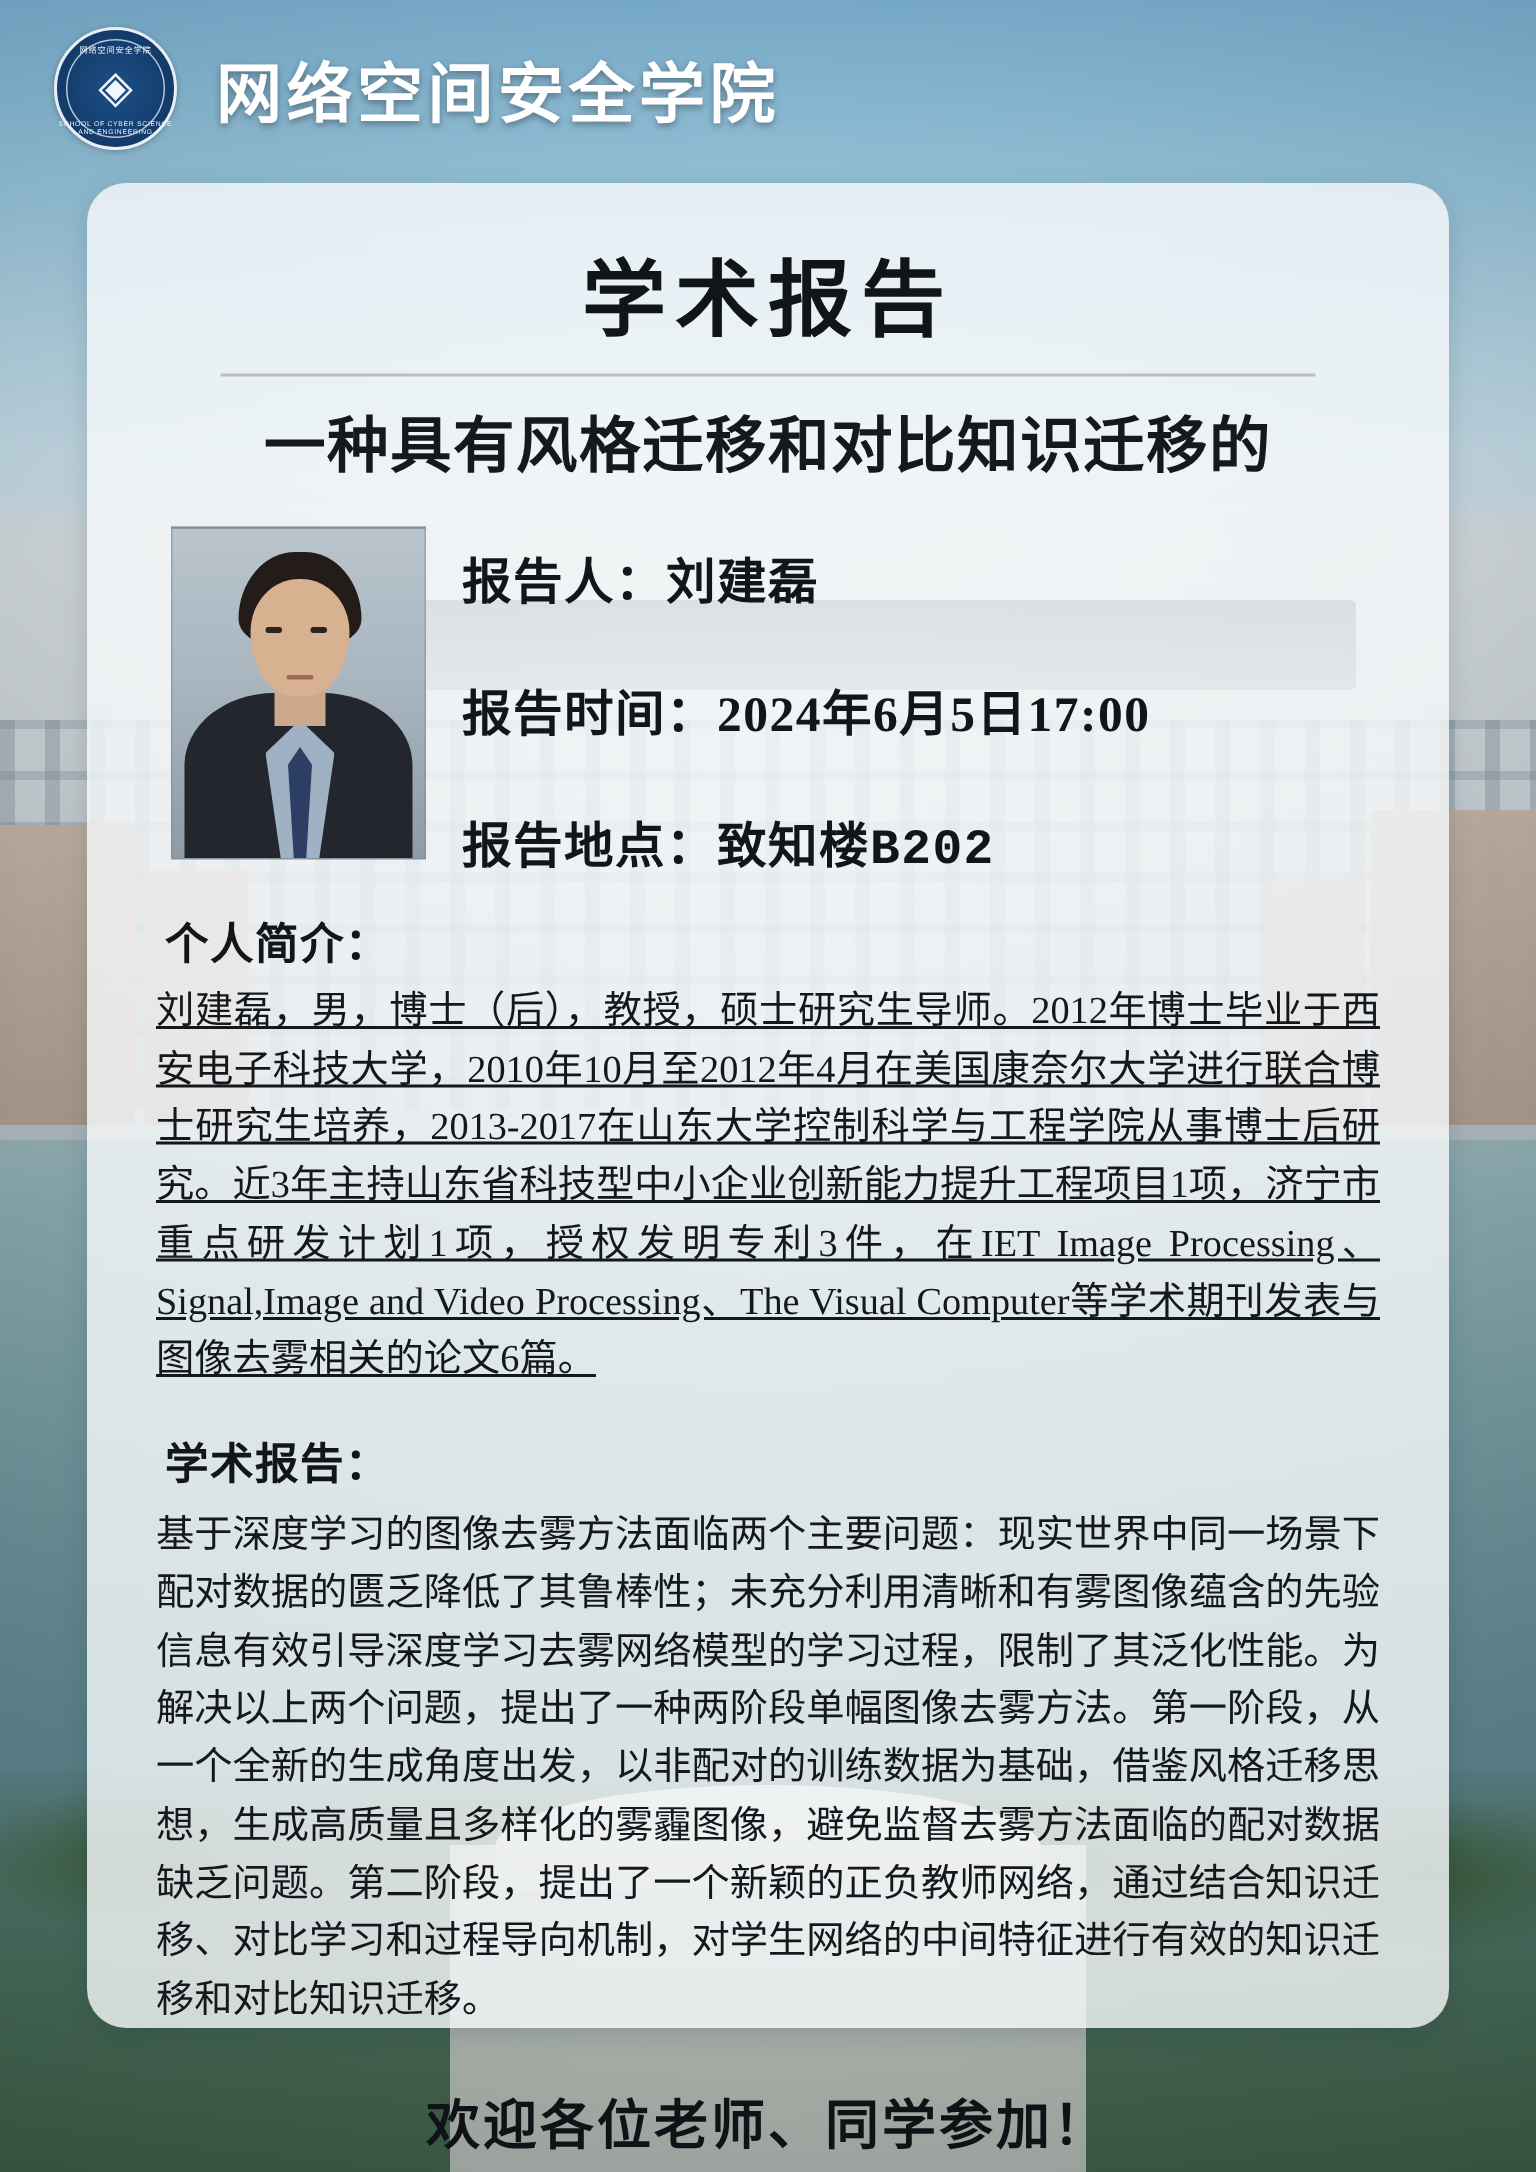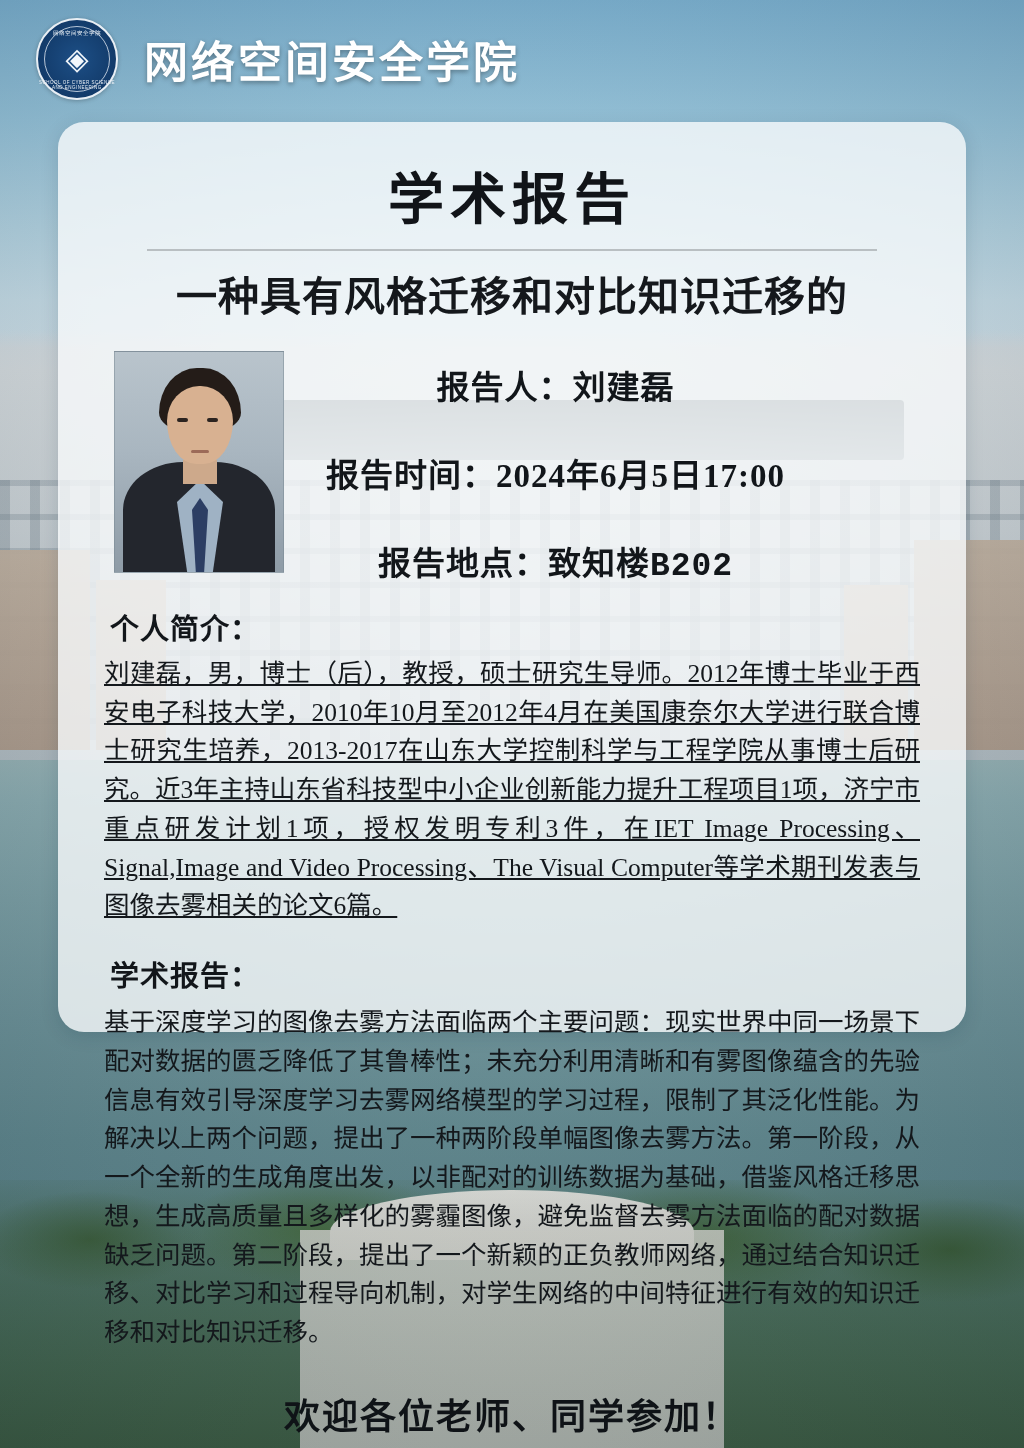--- a/index.html
+++ b/index.html
@@ -181,21 +181,21 @@
     font-family: "Liberation Sans", sans-serif;
     text-shadow: 0 2px 5px rgba(0,0,0,0.35);
   }
 
   
   .card {
     position: absolute;
     left: 58px;
     top: 122px;
     width: 908px;
-    height: 910px;
+    height: 1230px;
     background: rgba(247,250,251,0.80);
     border-radius: 26px;
     z-index: 20;
     box-sizing: border-box;
     padding: 26px 42px 20px 42px;
     box-shadow: 0 4px 18px rgba(10,40,60,0.15);
   }
 
   .main-title {
     text-align: center;
@@ -291,23 +291,22 @@
   }
   .p-tie {
     position: absolute;
     left: 77px; bottom: 0;
     width: 16px; height: 74px;
     background: #2c3e63;
     clip-path: polygon(50% 0%, 100% 16%, 76% 100%, 24% 100%, 0% 16%);
   }
 
   .speaker-lines {
-    margin-left: 42px;
+    margin-left: 24px;
     padding-top: 10px;
-    text-align: center;
   }
   .speaker-line {
     font-size: 33px;
     font-weight: bold;
     color: #12161a;
     letter-spacing: 1px;
     margin-bottom: 40px;
     font-family: "Liberation Serif", serif;
     white-space: nowrap;
   }

